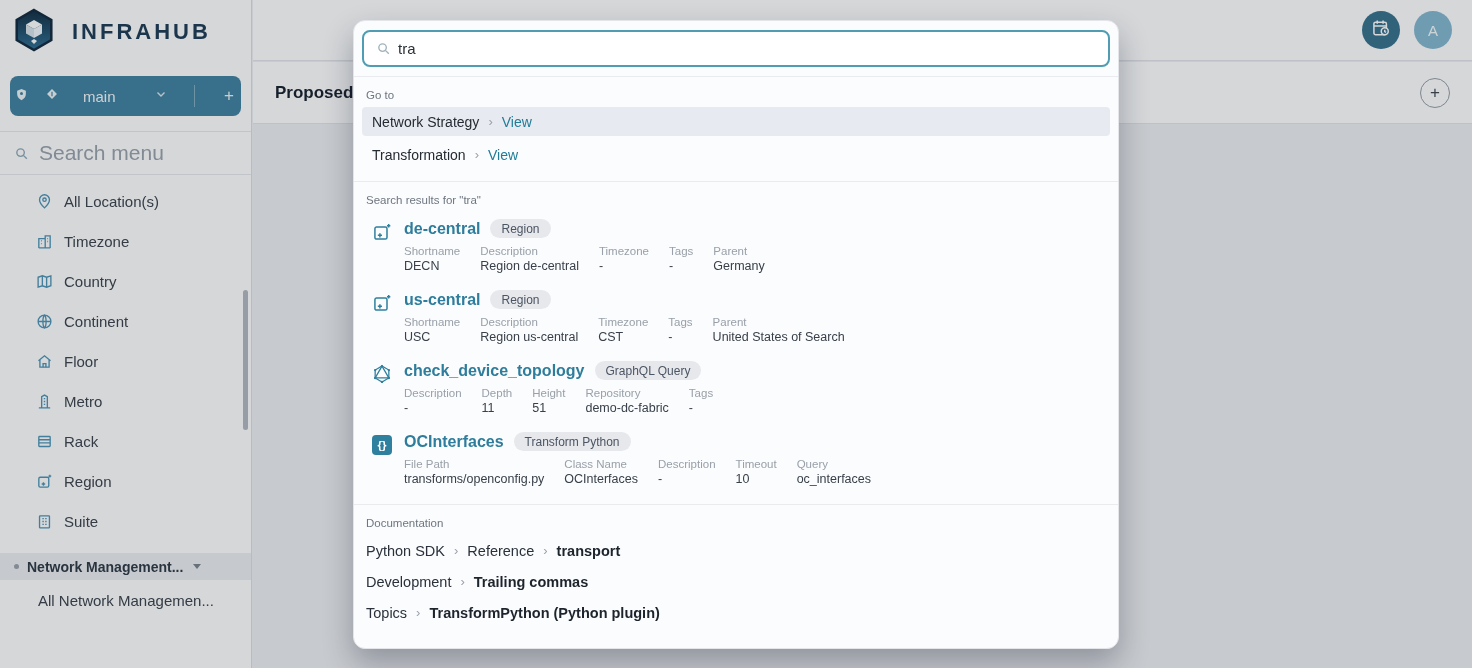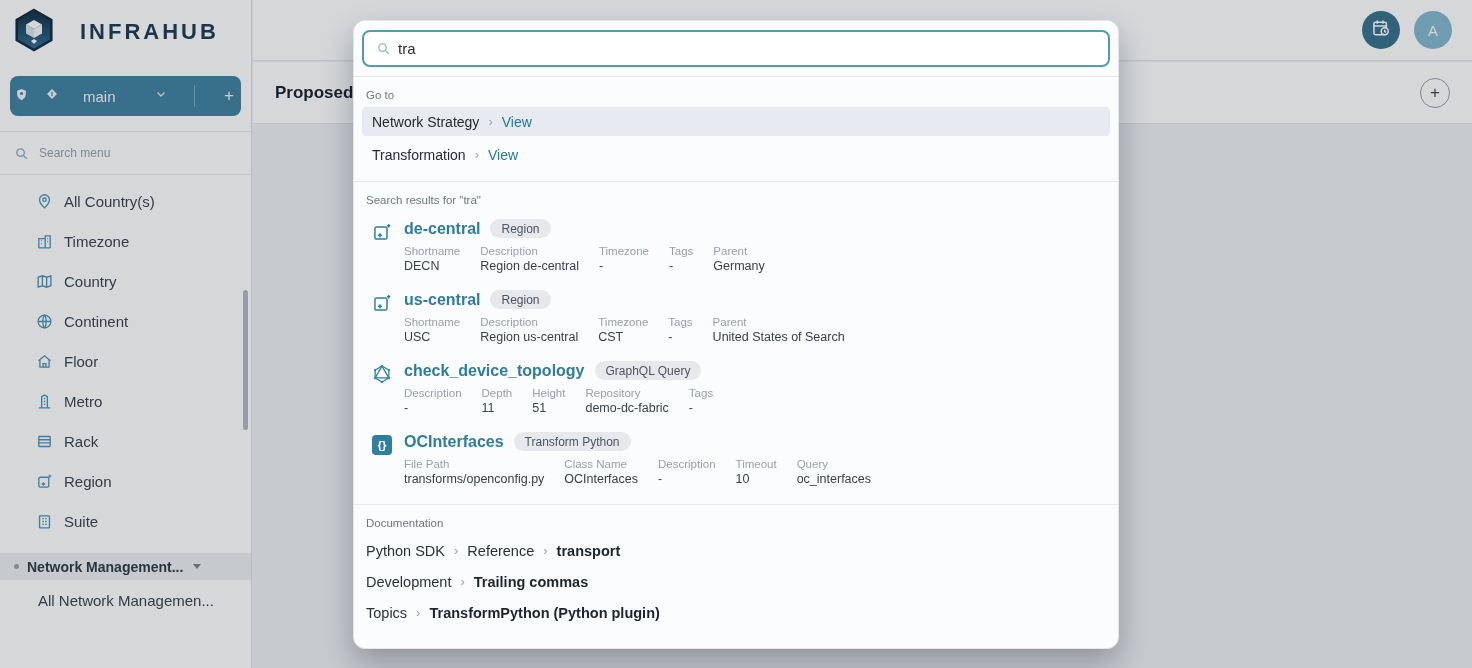--- a/index.html
+++ b/index.html
@@ -2,30 +2,30 @@
 <html><head>
 <meta charset="utf-8">
 <style>
   * { box-sizing: border-box; margin: 0; padding: 0; }
   html,body { width:1472px; height:668px; overflow:hidden; }
   body { font-family:"Liberation Sans", sans-serif; background:#eef0f2; }
   .app { position:relative; width:1472px; height:668px; background:#eef0f2; overflow:hidden; }
 
   
   .sidebar { position:absolute; left:0; top:0; width:252px; height:668px; background:#ffffff; border-right:1px solid #dcdee2; z-index:1; }
-  .logo-row { display:flex; align-items:center; gap:24px; padding:10px 12px; height:64px; cursor:pointer; }
+  .logo-row { display:flex; align-items:center; gap:16px; padding:10px 12px; height:64px; cursor:pointer; }
   .brand-name { font-size:22px; font-weight:700; color:#1d3b53; letter-spacing:3px; }
   .branch-btn { margin:12px 10px 0 10px; height:40px; background:#40809f; border-radius:8px; display:flex; align-items:center; color:#eef4f7; padding:0 4px; gap:16px; cursor:pointer; }
   .branch-name { font-size:15px; margin-left:8px; flex:1; color:#f4f8fa; }
   .branch-sep { width:1px; height:22px; background:rgba(255,255,255,.35); margin:0 10px; }
   .branch-plus { font-size:17px; color:#eef4f7; width:16px; text-align:center; }
   .sb-divider { height:1px; background:#e7e9ec; margin-top:15px; }
   .menu-search { position:relative; height:42px; display:flex; align-items:center; padding:0 14px; }
   .menu-search svg { color:#8fa9b8; }
-  .menu-search input { border:none; outline:none; background:transparent; font-size:12px; color:#3c434c; margin-left:10px; width:180px; font-family:"Liberation Sans", sans-serif; }
+  .menu-search input { border:none; outline:none; background:transparent; font-size:21px; color:#3c434c; margin-left:10px; width:180px; font-family:"Liberation Sans", sans-serif; }
   .menu-search input::placeholder { color:#9aa1ab; }
   .menu { margin-top:6px; }
   .menu-section { height:27px; background:#edeff2; display:flex; align-items:center; padding:0 14px; gap:8px; color:#2f3944; font-weight:700; font-size:14px; cursor:pointer; }
   .bullet { width:5px; height:5px; border-radius:50%; background:#9aa1ab; flex:0 0 auto; }
   .caret { margin-left:auto; width:0; height:0; border-left:4.5px solid transparent; border-right:4.5px solid transparent; border-top:5px solid #7b828c; }
   .menu-item { height:40px; display:flex; align-items:center; padding-left:36px; gap:11px; color:#3c434c; font-size:15px; cursor:pointer; }
   .menu-item .mi-icon { color:#4d94b5; display:flex; }
   .menu-item.no-icon { padding-left:38px; }
   .menu-section.second { margin-top:12px; }
   .sb-scroll { position:absolute; right:3px; top:290px; width:5px; height:140px; border-radius:3px; background:#b3b9c1; }
@@ -126,21 +126,21 @@
 
     <div class="menu">
 
       <div class="menu-item">
         <span class="mi-icon">
             <svg width="17" height="17" viewBox="0 0 24 24" fill="none" stroke="currentColor" stroke-width="1.9">
               <path d="M12 21s-7-6.5-7-11.5A7 7 0 0119 9.5C19 14.5 12 21 12 21z"></path>
               <circle cx="12" cy="9.5" r="2.4"></circle>
             </svg>
           </span>
-        <span>All Country(s)</span>
+        <span>All Location(s)</span>
       </div>
       <div class="menu-item">
         <span class="mi-icon">
             <svg width="17" height="17" viewBox="0 0 24 24" fill="none" stroke="currentColor" stroke-width="1.9">
               <path d="M4 21V8h9v13M13 21V4h7v17M4 21h16"></path>
               <path d="M7 11h1M7 15h1M16 8h1M16 12h1"></path>
             </svg>
           </span>
         <span>Timezone</span>
       </div>

